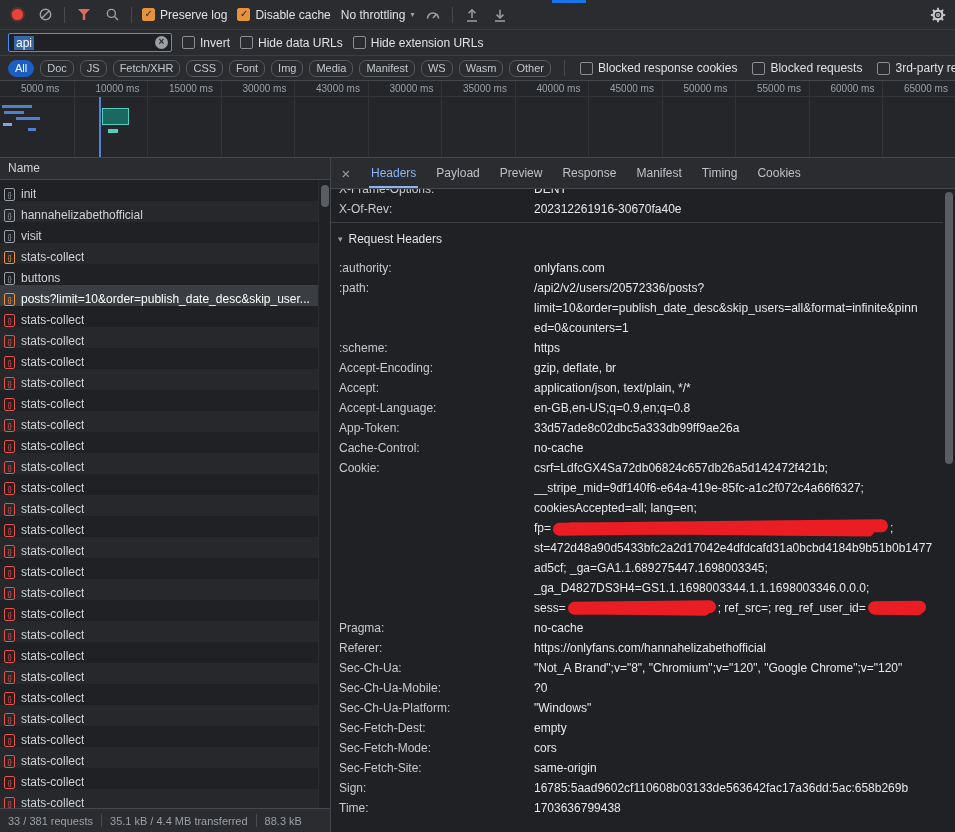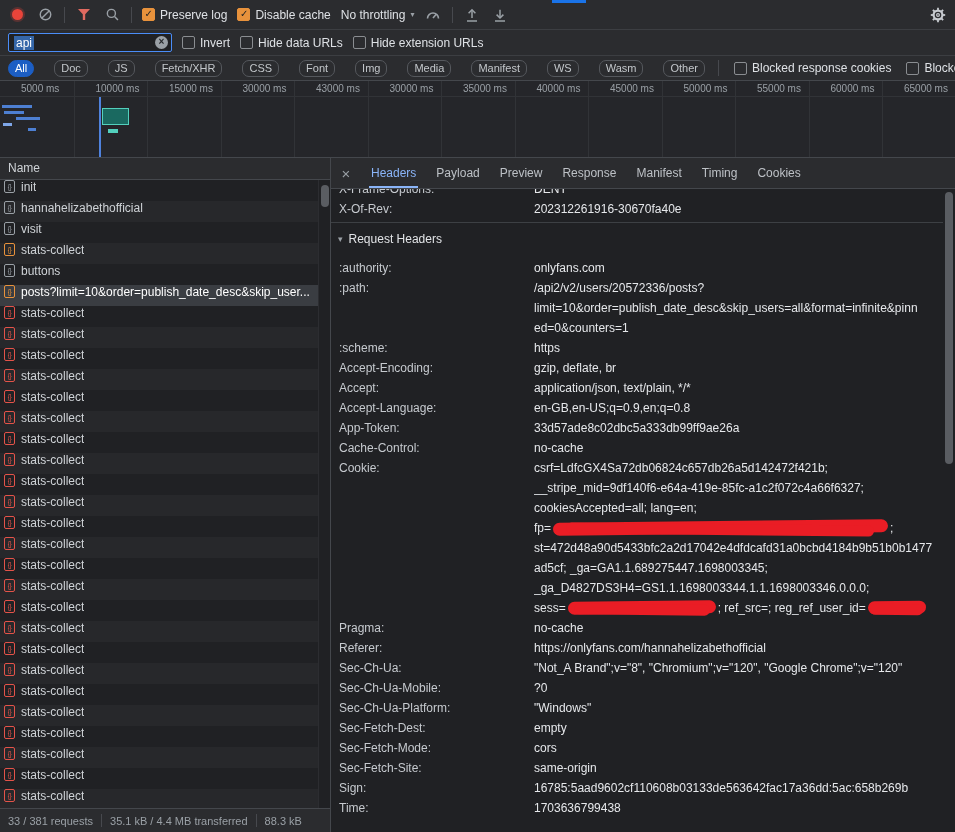--- a/index.html
+++ b/index.html
@@ -23,42 +23,42 @@
 .dd-arrow{font-size:8px;color:#9aa0a6}
 .spacer{flex:1}
 .bluebar{position:absolute;left:552px;top:0;width:34px;height:3px;background:#1a73e8}
 
 
 .filter-input{display:inline-flex;align-items:center;justify-content:space-between;width:164px;height:19px;border:1px solid #4a8df8;background:#202124;padding:0 3px 0 5px;border-radius:2px;cursor:text;flex:none}
 .filter-input .sel{background:#3566a8;color:#fff;padding:0 2px}
 .filter-clear{width:13px;height:13px;border-radius:50%;background:#9aa0a6;color:#26282b;font-size:10px;line-height:12px;text-align:center;font-weight:bold;cursor:pointer}
 
 
-.pills{display:flex;gap:20px;align-items:center}
+.pills{display:flex;gap:6px;align-items:center}
 .pill{display:inline-flex;align-items:center;height:17px;padding:0 6px;border:1px solid #55585d;border-radius:7px;color:#c3c7cb;font-size:11px;cursor:pointer;flex:none;white-space:nowrap}
 .pill.active{background:#1c5ec4;border-color:#1c5ec4;color:#fff;border-radius:9px}
 .row3 .cb{margin-left:10px;font-size:12px}
 .row3 .vsep{margin-left:8px}
 
 
 .overview{flex:none;height:77px;background:#25262a;border-bottom:1px solid #44474c;position:relative;overflow:hidden}
 .ov-ticks{display:flex;height:100%}
 .ov-col{flex:none;width:73.5px;border-left:1px solid #313337;position:relative;height:100%}
 .ov-col:first-child{border-left:none}
 .ov-label{position:absolute;top:2px;left:21px;font-size:10px;color:#9aa0a6;white-space:nowrap}
 .ov-hline{position:absolute;left:0;right:0;top:15px;height:1px;background:#313337}
 .ov-mark{position:absolute}
 
 
 .main{flex:1;display:flex;min-height:0}
 .left{width:330px;flex:none;display:flex;flex-direction:column;min-height:0}
 .list-header{flex:none;height:22px;line-height:21px;padding-left:8px;background:#2b2c2f;border-bottom:1px solid #44474c;color:#cfd3d7;cursor:pointer}
 .list-area{flex:1;position:relative;overflow:hidden;min-height:0}
 .req-list{position:absolute;top:0;left:0;right:12px;bottom:0;overflow:hidden}
-.req-row{height:21px;display:flex;align-items:flex-start;gap:6px;padding:0 4px;white-space:nowrap;overflow:hidden;cursor:pointer}
+.req-row{height:21px;display:flex;align-items:flex-end;gap:6px;padding:0 4px;white-space:nowrap;overflow:hidden;cursor:pointer}
 .req-row:nth-child(even){background:#27282b}
 .req-row.selected{background:#3a3d42}
 .req-label{overflow:hidden;color:#cfd3d7}
 .req-row.selected .req-label{color:#fff}
 .reqicon{flex:none;width:11px;height:13px;border:1px solid;border-radius:2px;font-size:6.5px;display:inline-flex;align-items:center;justify-content:center;letter-spacing:-.5px}
 .reqicon.gray{color:#9aa0a6}
 .reqicon.orange{color:#e8923c}
 .reqicon.red{color:#e45349}
 .list-scrollbar{position:absolute;top:0;right:0;bottom:0;width:12px;background:#202124;border-left:1px solid #2c2d31;cursor:pointer}
 .list-scrollbar .thumb{position:absolute;top:5px;left:2px;width:8px;height:22px;border-radius:4px;background:#5a5d62}

